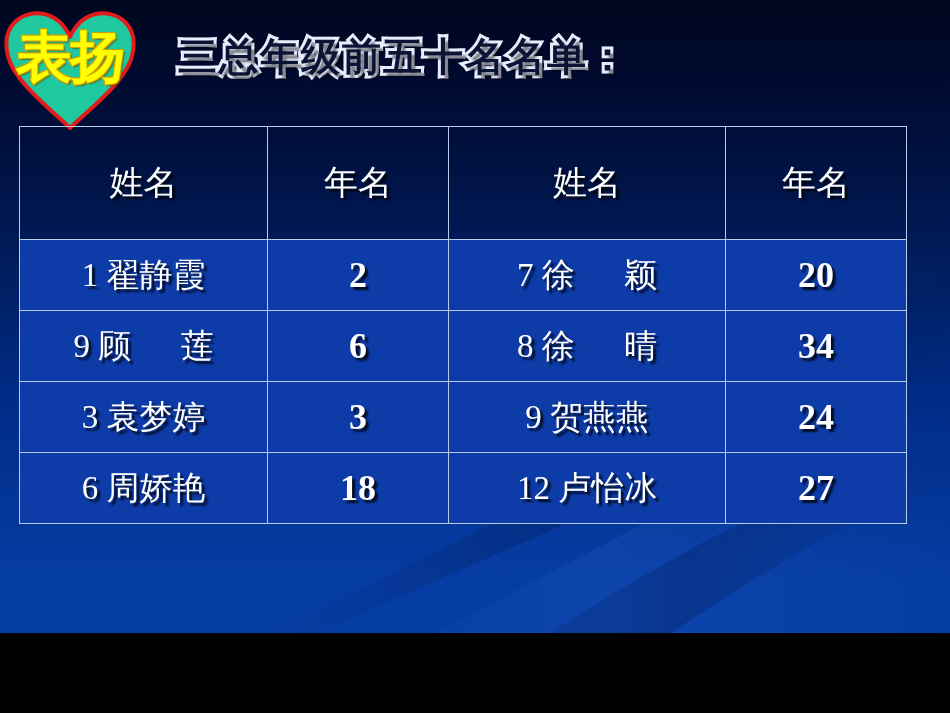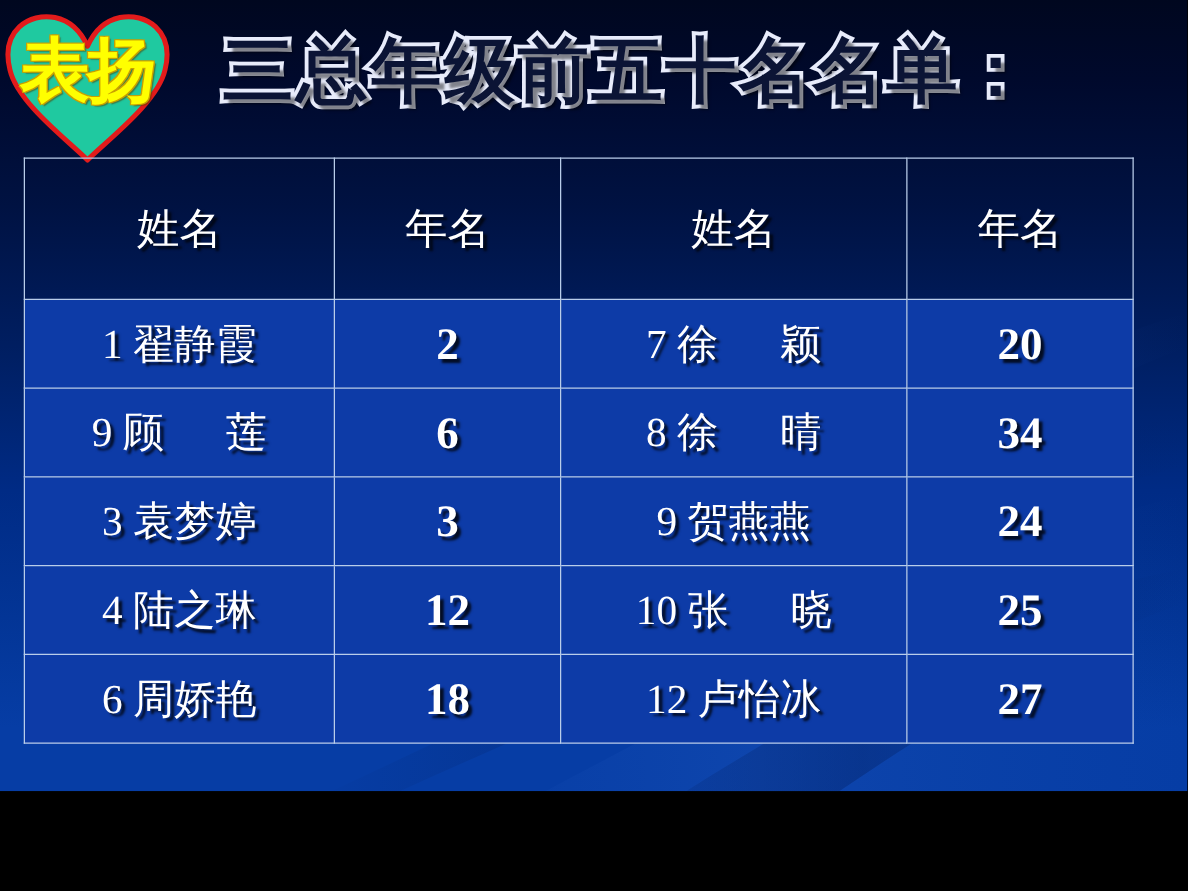--- a/index.html
+++ b/index.html
@@ -65,21 +65,21 @@
   }
 
   
   #slide-title {
     position: absolute;
     left: 178px;
     top: 26px;
     width: 700px;
     font-family: "DejaVu Sans", "Liberation Sans", sans-serif;
     font-weight: bold;
-    font-size: 57px;
+    font-size: 39px;
     line-height: 62px;
     letter-spacing: 2px;
     white-space: nowrap;
     color: #0b1435;
     -webkit-text-stroke: 6px #e8ecfb;
     paint-order: stroke fill;
     text-shadow: 4px 4px 2px rgba(0,0,0,0.45);
   }
 
   
@@ -191,26 +191,20 @@
         <td class="name-cell">8 徐      晴</td>
         <td class="rank-cell">34</td>
       </tr>
       <tr>
         <td class="name-cell">3 袁梦婷</td>
         <td class="rank-cell">3</td>
         <td class="name-cell">9 贺燕燕</td>
         <td class="rank-cell">24</td>
       </tr>
       <tr>
-        <td class="name-cell">4 陆之琳</td>
-        <td class="rank-cell">12</td>
-        <td class="name-cell">10 张      晓</td>
-        <td class="rank-cell">25</td>
-      </tr>
-      <tr>
         <td class="name-cell">6 周娇艳</td>
         <td class="rank-cell">18</td>
         <td class="name-cell">12 卢怡冰</td>
         <td class="rank-cell">27</td>
       </tr>
     </tbody>
   </table>
 
 </div>
 

